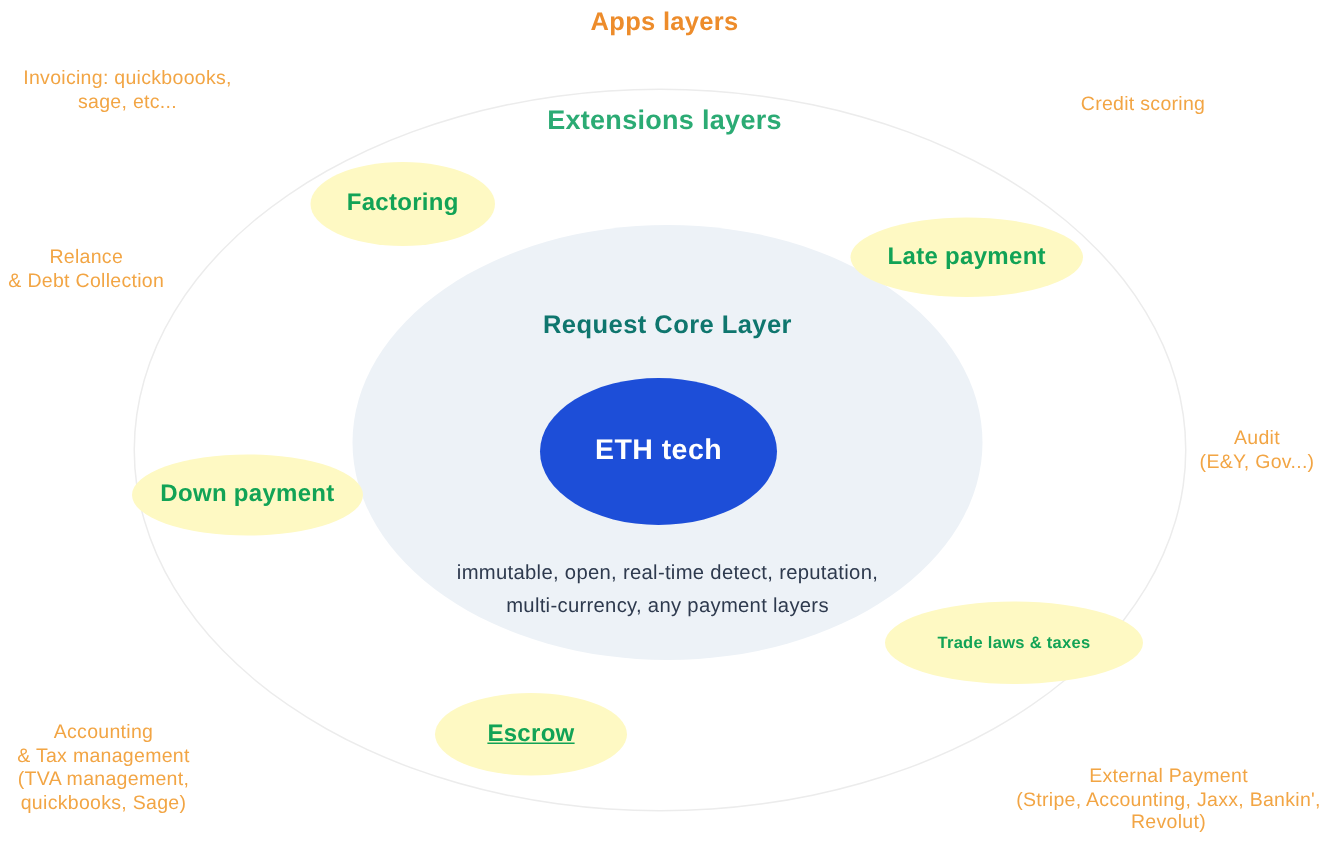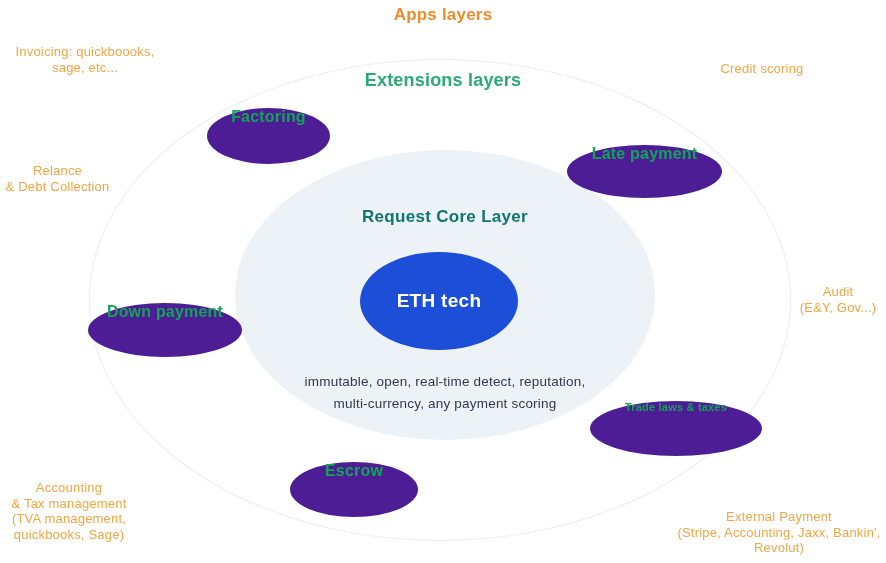--- a/index.html
+++ b/index.html
@@ -39,30 +39,30 @@
   }
   .eth-label{
     color:#ffffff;font-size:19px;font-weight:bold;letter-spacing:.3px;
   }
   .core-caption{
     left:225px;width:440px;top:371px;text-align:center;
     font-size:13.5px;color:#2E3A4E;line-height:22px;letter-spacing:.2px;
   }
   
   .badge{
-    background:#4c1d95;border-radius:50%;
-    display:flex;justify-content:center;
+    background:#fef9c3;border-radius:50%;
+    display:flex;align-items:center;justify-content:center;
     color:#12A356;font-weight:bold;font-size:16px;letter-spacing:.2px;
     white-space:nowrap;
   }
   .badge-factoring{left:207px;top:108px;width:123px;height:56px;}
   .badge-late-payment{left:567px;top:145px;width:155px;height:53px;}
   .badge-down-payment{left:88px;top:303px;width:154px;height:54px;}
   .badge-trade-laws{left:590px;top:401px;width:172px;height:55px;font-size:11px;}
-  .badge-escrow{left:290px;top:462px;width:128px;height:55px;}
+  .badge-escrow{left:290px;top:462px;width:128px;height:55px;text-decoration:underline;}
   
   .olabel{
     color:#F2A544;font-size:13px;line-height:15.5px;text-align:center;
     letter-spacing:.2px;
   }
   .olabel-invoicing{left:5px;top:44px;width:160px;}
   .olabel-credit{left:692px;top:61px;width:140px;}
   .olabel-relance{left:0px;top:163px;width:115px;}
   .olabel-audit{left:790px;top:284px;width:96px;}
   .olabel-accounting{left:0px;top:480px;width:138px;}
@@ -80,21 +80,21 @@
 <div class="abs core-ellipse"></div>
 
 <div class="abs core-title">Request Core Layer</div>
 
 <div class="abs eth-ellipse">
   <span class="eth-label">ETH tech</span>
 </div>
 
 <div class="abs core-caption">
   <div>immutable, open, real-time detect, reputation,</div>
-  <div>multi-currency, any payment scoring</div>
+  <div>multi-currency, any payment layers</div>
 </div>
 
 <div class="abs badge badge-factoring">
   <span>Factoring</span>
 </div>
 <div class="abs badge badge-late-payment">
   <span>Late payment</span>
 </div>
 <div class="abs badge badge-down-payment">
   <span>Down payment</span>

